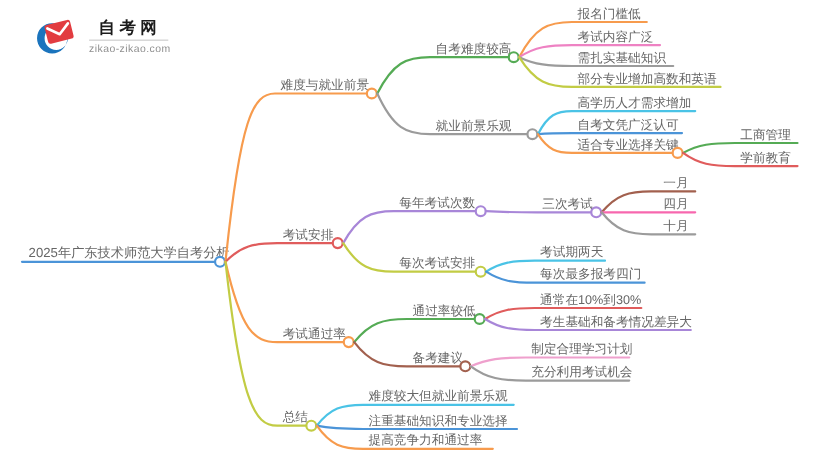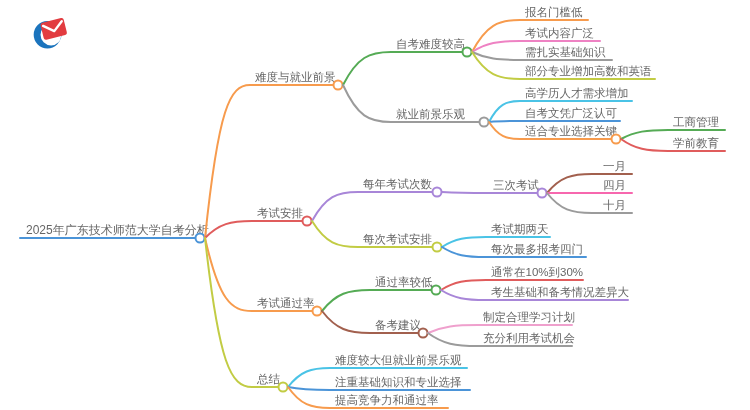--- a/index.html
+++ b/index.html
@@ -167,15 +167,20 @@
     </svg>
 
   <div class="logo">
     <svg width="44" height="40" viewBox="0 0 48 42">
       <path fill-rule="evenodd" fill="#1b74bd" d="M19,23 m-15,0 a15,15 0 1,0 30,0 a15,15 0 1,0 -30,0 M23,23 m-11.5,0 a11.5,11.5 0 1,0 23,0 a11.5,11.5 0 1,0 -23,0"></path>
       <g transform="rotate(-14 26 17)">
         <rect x="13" y="7" width="26" height="19" rx="2.5" fill="#e23c40"></rect>
         <path d="M15.5,10.5 L26,19 L36.5,10.5" stroke="#ffffff" stroke-width="2.6" fill="none" stroke-linecap="round" stroke-linejoin="round"></path>
       </g>
     </svg>
+    <div class="logo-text">
+      <div class="logo-name">自考网</div>
+      <div class="logo-divider"></div>
+      <div class="logo-url">zikao-zikao.com</div>
+    </div>
   </div>
 
 </div>
 
 </body></html>

